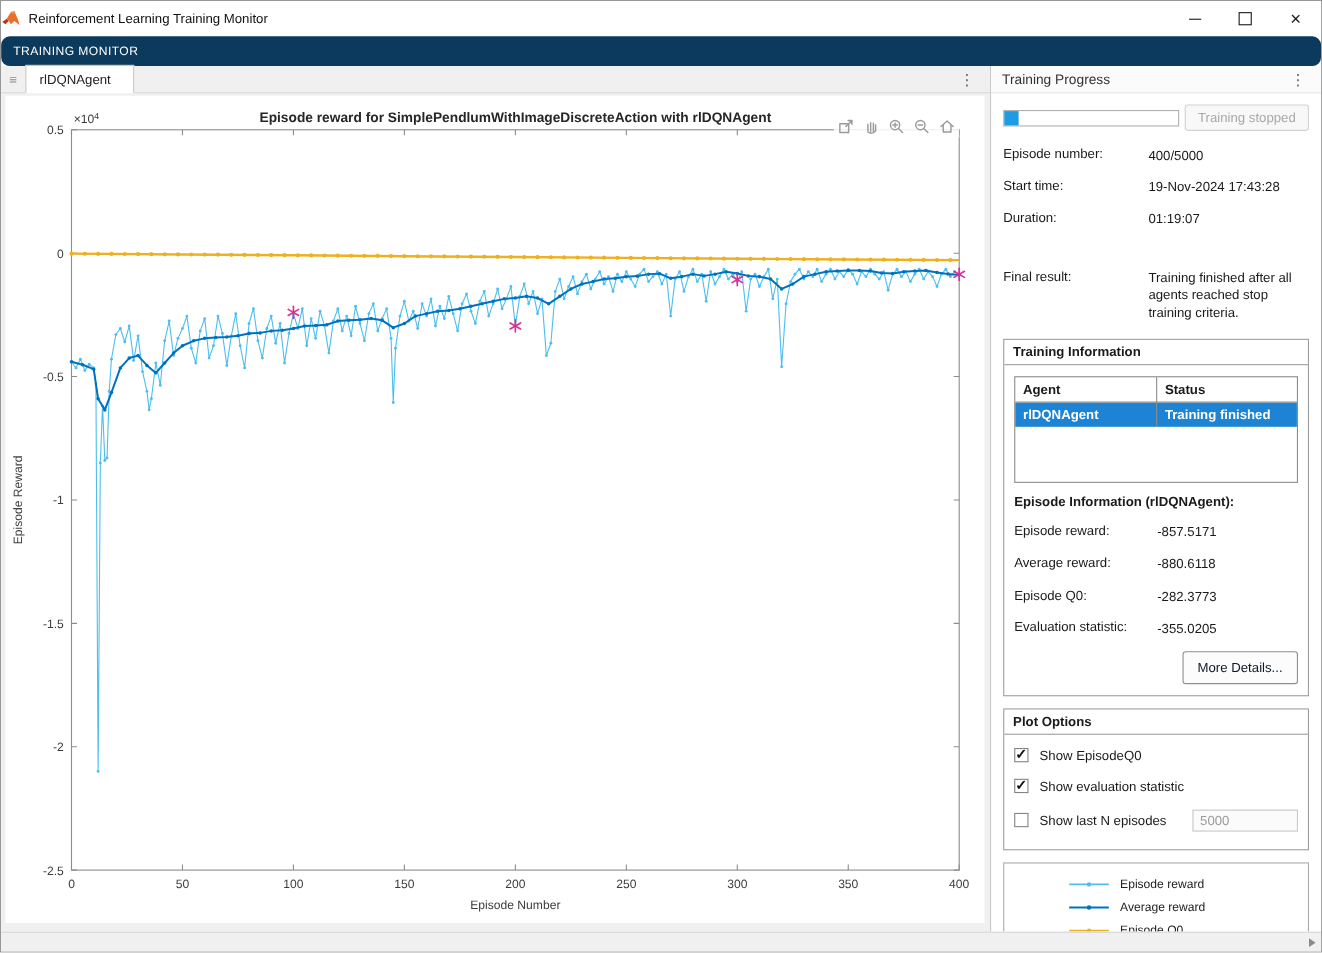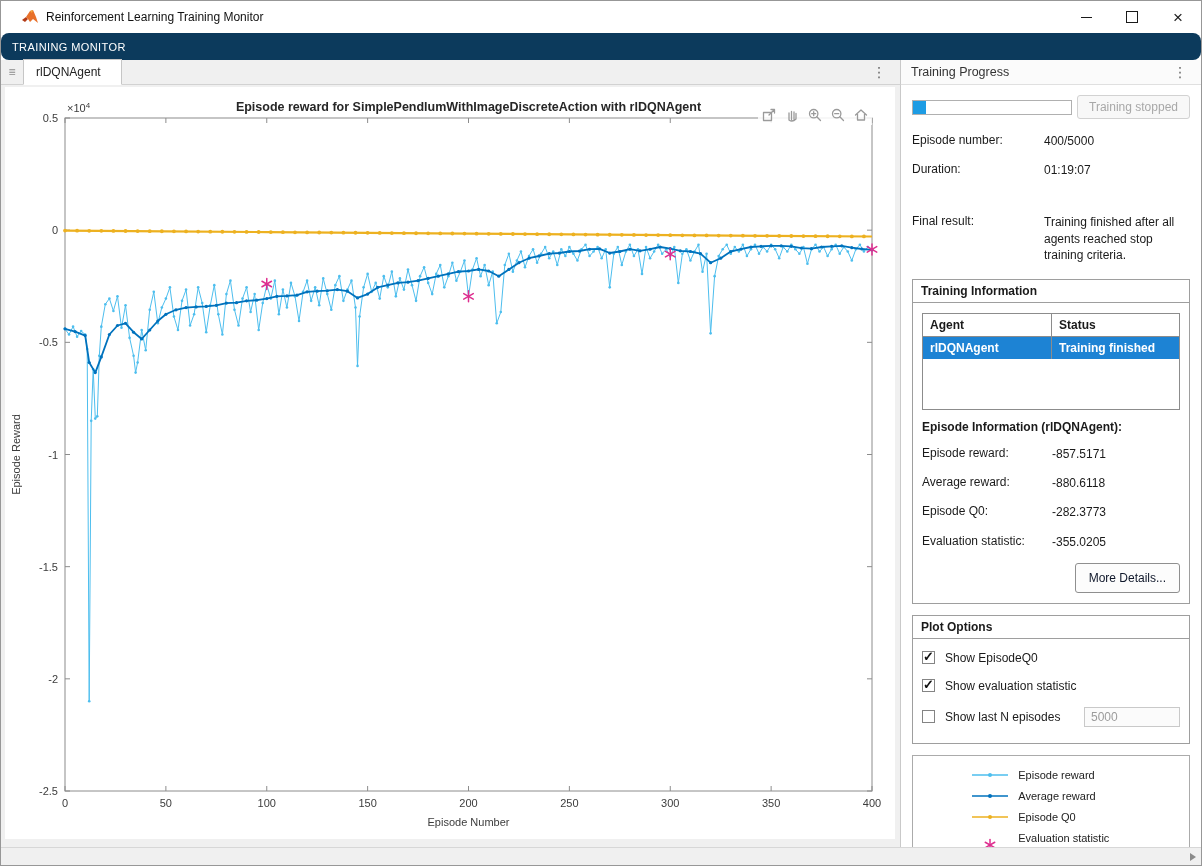--- a/index.html
+++ b/index.html
@@ -1,19 +1,19 @@
 <!DOCTYPE html>
 <html><head>
 <meta charset="utf-8">
 <style>
   html,body{margin:0;padding:0;background:#dcdcdc;}
   .window{position:relative;width:1202px;height:866px;background:#fff;border:1px solid #979797;
     box-sizing:border-box;overflow:hidden;font:12px "Liberation Sans",sans-serif;color:#1a1a1a;}
   
-  .titlebar{position:absolute;left:0;top:0;right:0;height:32px;background:#fff;display:flex;align-items:center;padding-left:20px;gap:7px;}
+  .titlebar{position:absolute;left:0;top:0;right:0;height:32px;background:#fff;display:flex;align-items:center;padding-left:0;gap:7px;}
   .titlebar .title{font-size:12px;color:#111;}
   .win-controls{margin-left:auto;display:flex;height:100%;}
   .win-btn{width:46px;height:100%;display:flex;align-items:center;justify-content:center;color:#1a1a1a;cursor:default;}
   .glyph-min{display:block;width:11px;border-top:1px solid #1a1a1a;}
   .glyph-max{display:block;width:10px;height:10px;border:1px solid #1a1a1a;}
   .glyph-close{font-size:17px;line-height:1;}
   
   .toolstrip{position:absolute;left:0;top:32px;right:0;height:27px;display:flex;align-items:center;padding:0 11px;color:#fff;font-size:11px;letter-spacing:.4px;box-sizing:border-box;}
   
   .tabrow{position:absolute;left:0;top:59px;right:0;height:25px;display:flex;box-sizing:border-box;}
@@ -590,20 +590,24 @@
           <div class="progress-fill" id="progress-fill" style="background: rgb(29, 156, 228); width: 8%;"></div>
         </div>
         <span class="btn-stopped">Training stopped</span>
       </div>
 
       <div class="kv">
         <span class="kv-label">Episode number:</span>
         <span class="kv-value">400/5000</span>
       </div>
       <div class="kv">
+        <span class="kv-label">Start time:</span>
+        <span class="kv-value">19-Nov-2024 17:43:28</span>
+      </div>
+      <div class="kv">
         <span class="kv-label">Duration:</span>
         <span class="kv-value">01:19:07</span>
       </div>
       <div class="kv" style="margin-bottom:16px;margin-top:36px;">
         <span class="kv-label">Final result:</span>
         <span class="kv-value" style="max-width:152px;">Training finished after all agents reached stop training criteria.</span>
       </div>
 
       <div class="group">
         <div class="group-title">Training Information</div>

